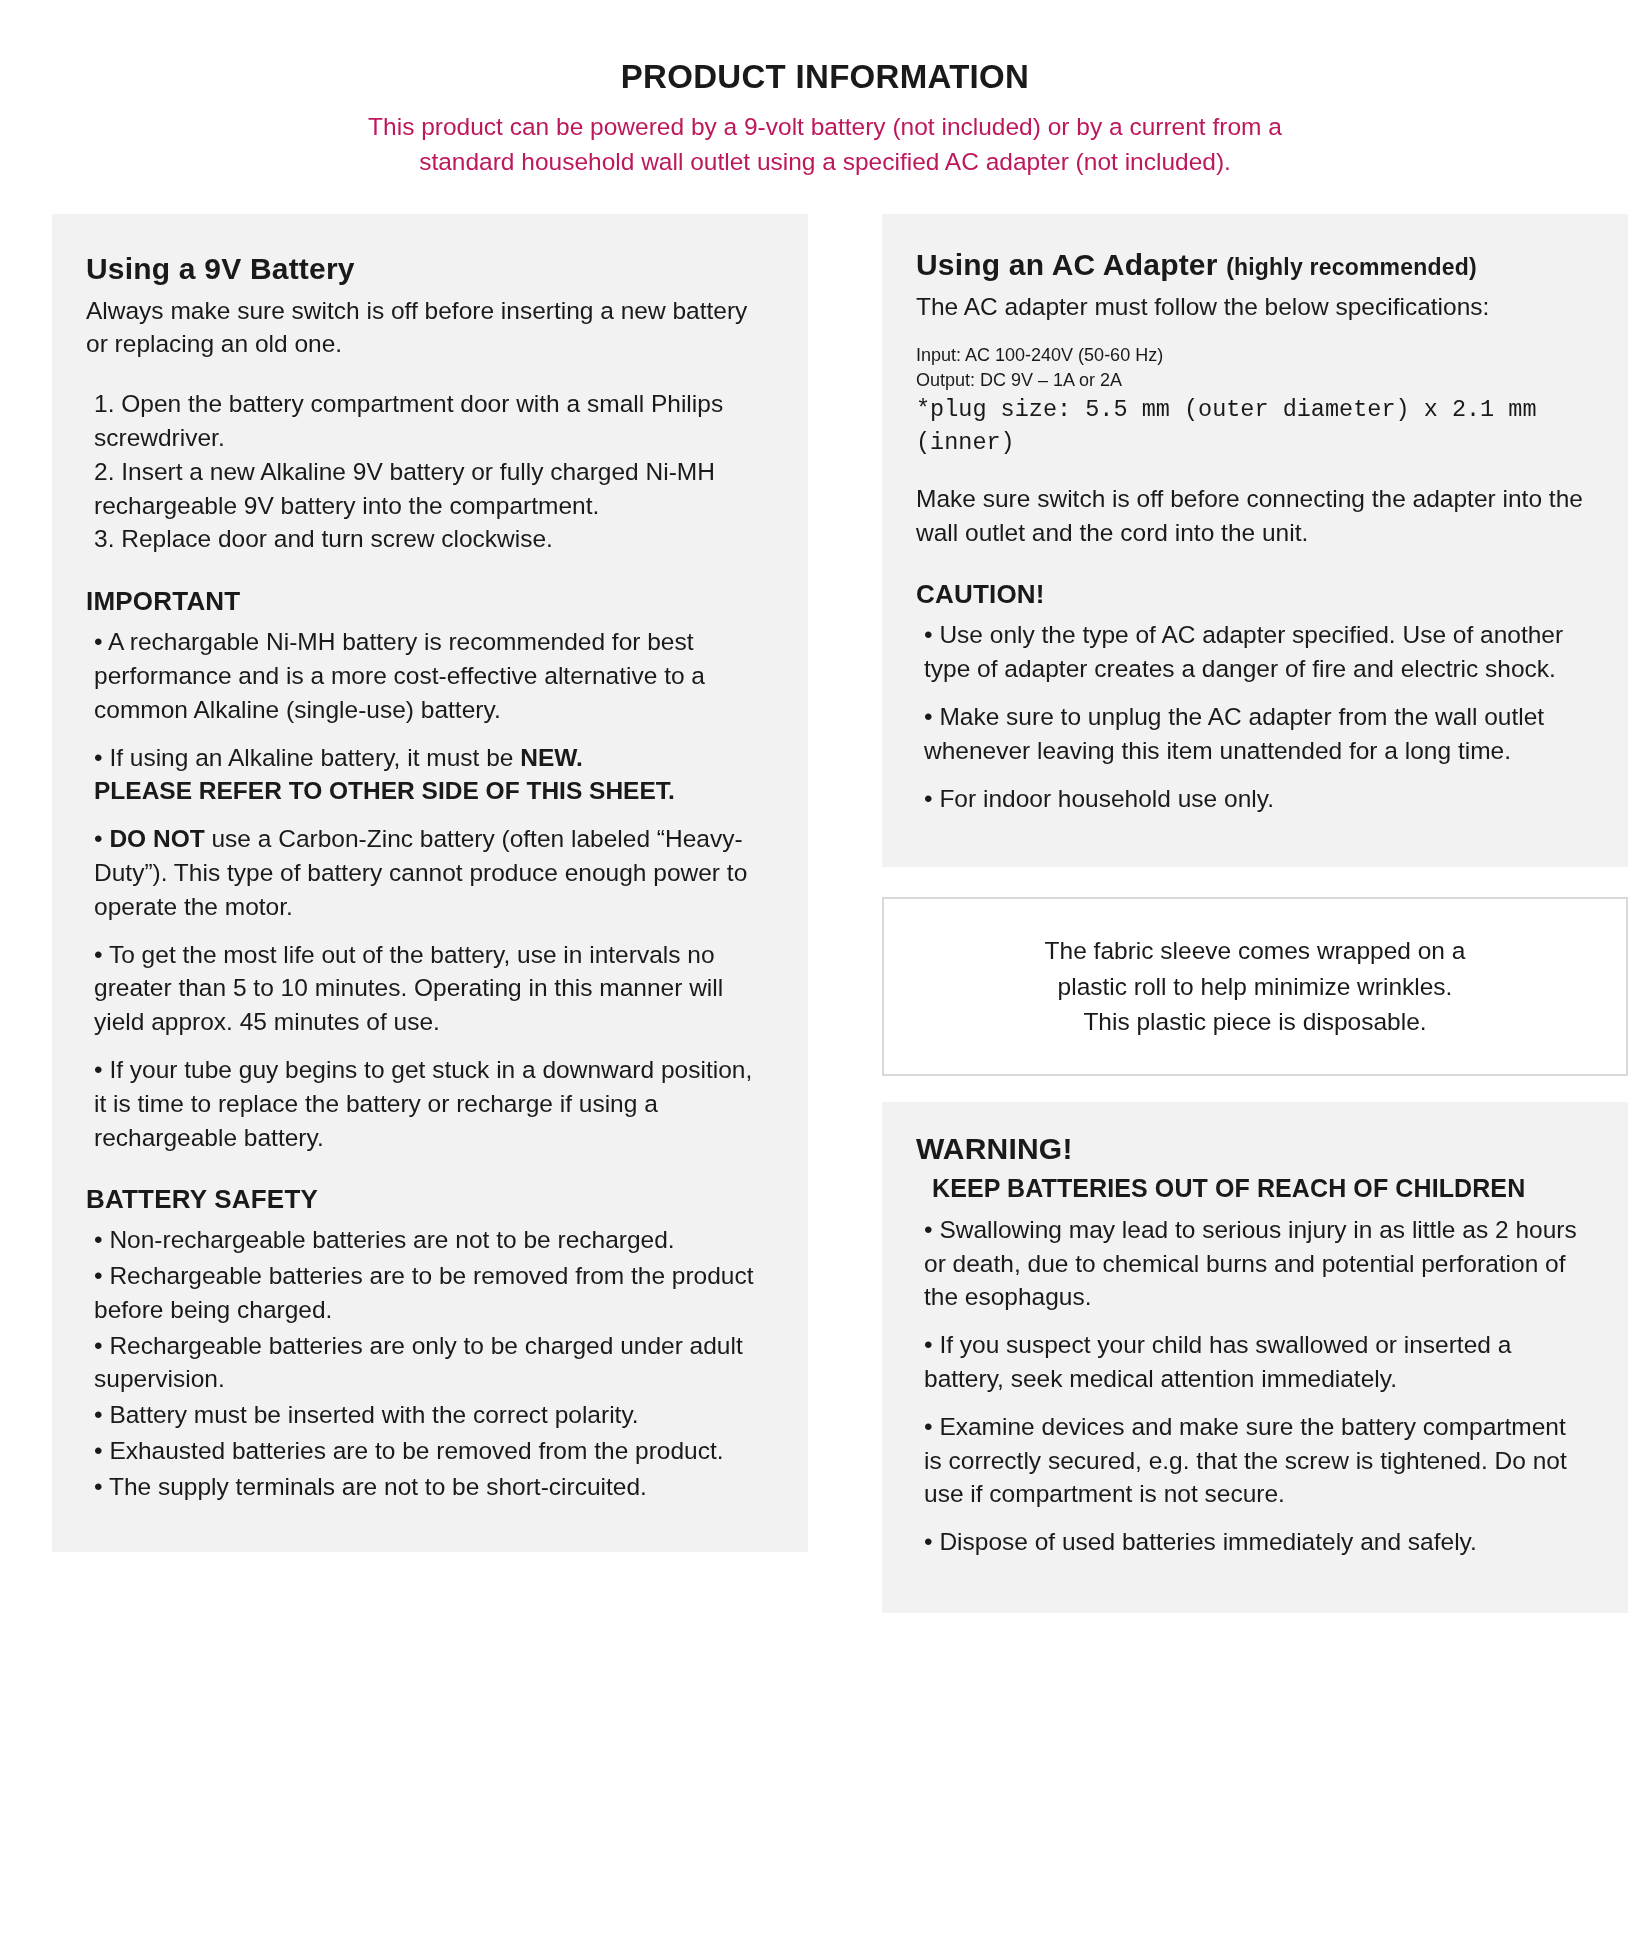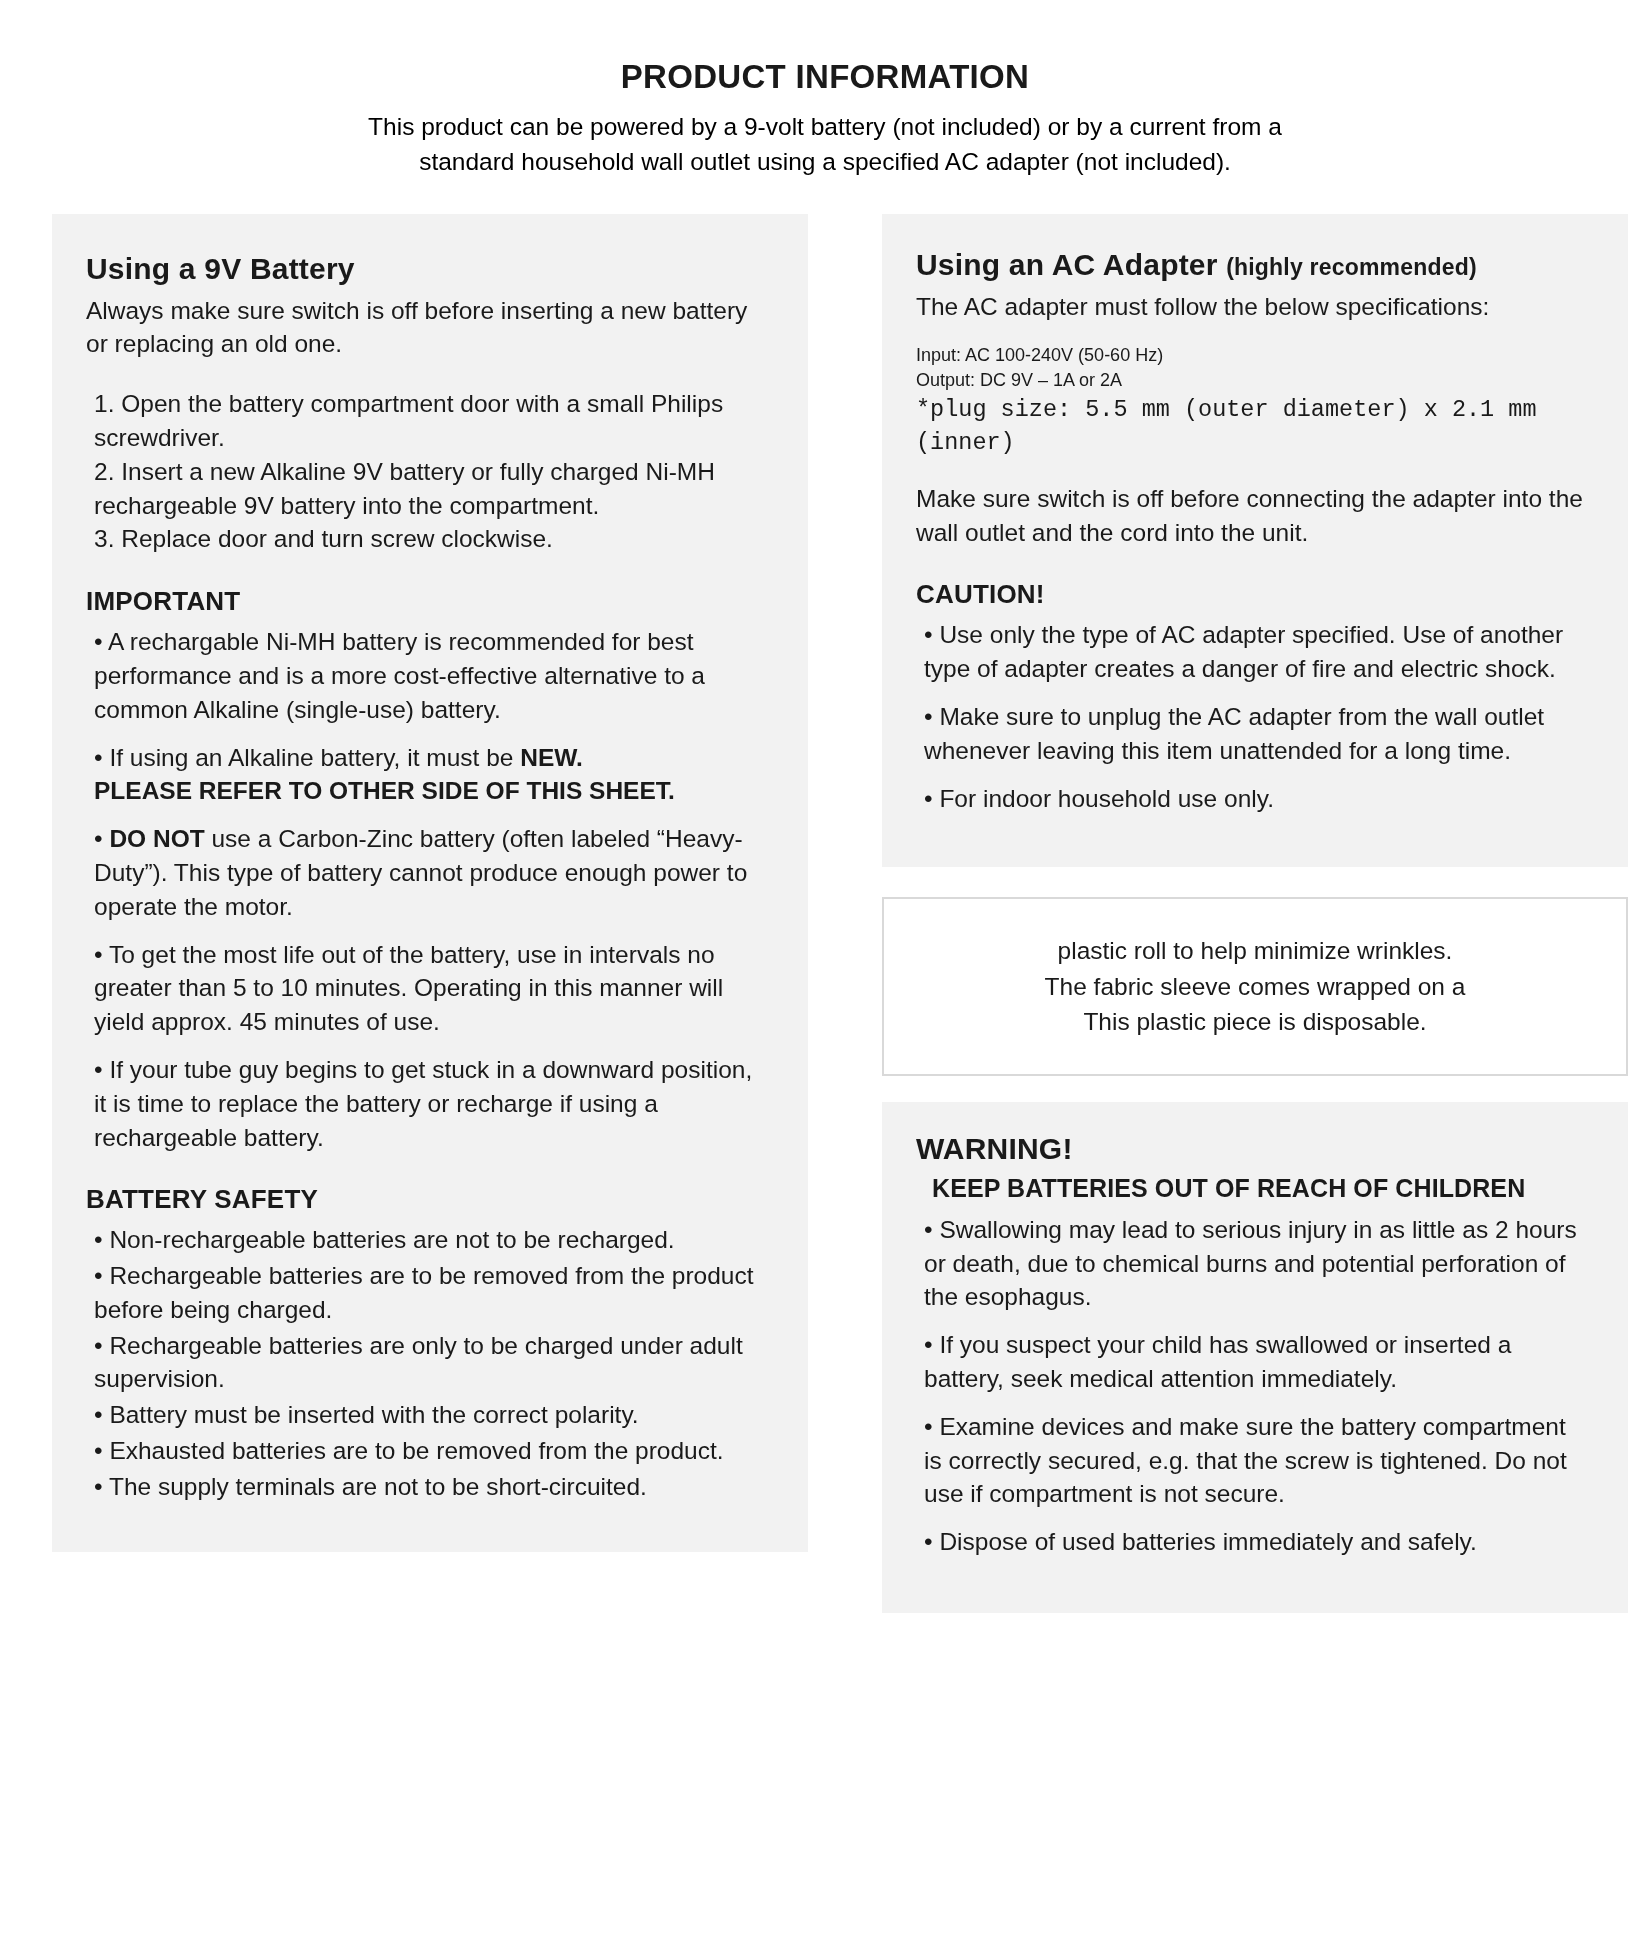--- a/index.html
+++ b/index.html
@@ -27,21 +27,21 @@
     font-weight: bold;
     letter-spacing: 0.3px;
     margin: 0 0 14px 0;
   }
   .doc-intro {
     text-align: center;
     font-size: 24.5px;
     line-height: 1.42;
     margin: 0 auto;
     max-width: 1120px;
-    color: #000000;
+    color: #be185d;
   }
   .columns {
     display: flex;
     gap: 74px;
     margin-top: 34px;
     align-items: flex-start;
   }
   .col-left {
     width: 756px;
     flex: 0 0 756px;
@@ -202,22 +202,22 @@
 
         <h3 class="sub-head">CAUTION!</h3>
         <ul class="list">
           <li>• Use only the type of AC adapter specified. Use of another type of adapter creates a danger of fire and electric shock.</li>
           <li>• Make sure to unplug the AC adapter from the wall outlet whenever leaving this item unattended for a long time.</li>
           <li>• For indoor household use only.</li>
         </ul>
       </div>
 
       <div class="note-box">
+        <p>The fabric sleeve comes wrapped on a</p>
         <p>plastic roll to help minimize wrinkles.</p>
-        <p>The fabric sleeve comes wrapped on a</p>
         <p>This plastic piece is disposable.</p>
       </div>
 
       <div class="panel panel-warning">
         <h2 class="section-head">WARNING!</h2>
         <p class="warn-line">KEEP BATTERIES OUT OF REACH OF CHILDREN</p>
         <ul class="list">
           <li>•  Swallowing may lead to serious injury in as little as 2 hours or death, due to chemical burns and potential perforation of the esophagus.</li>
           <li>•  If you suspect your child has swallowed or inserted a battery, seek medical attention immediately.</li>
           <li>•  Examine devices and make sure the battery compartment is correctly secured, e.g. that the screw is tightened. Do not use if compartment is not secure.</li>

